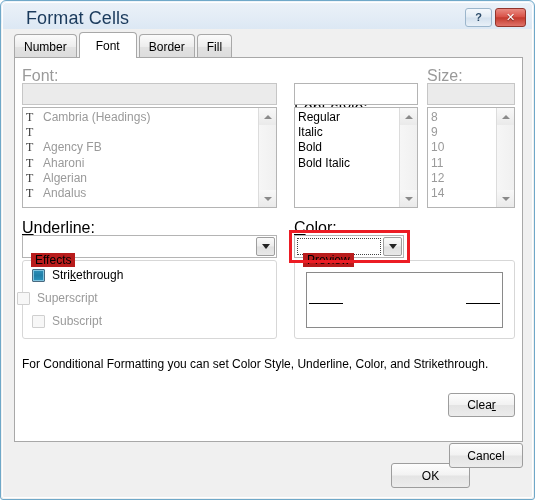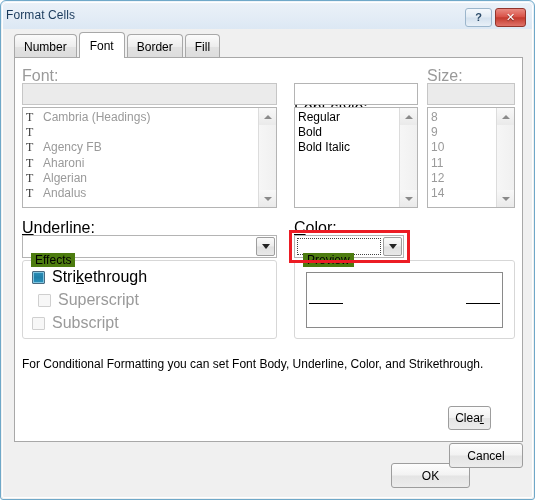--- a/index.html
+++ b/index.html
@@ -25,22 +25,22 @@
     box-sizing:border-box;pointer-events:none;
   }
 
   
   #titlebar{
     position:absolute;left:2px;top:2px;width:529px;height:26px;
     background:linear-gradient(to bottom,#eaf1f8 0%,#e3ecf6 55%,#dce8f4 100%);
     border-radius:4px 4px 0 0;
   }
   #title-text{
-    position:absolute;left:3px;top:5px;
-    font-size:12px;color:#1a3a5c;letter-spacing:0.1px;
+    position:absolute;left:23px;top:5px;
+    font-size:18px;color:#1a3a5c;letter-spacing:0.1px;
     white-space:nowrap;
   }
   .tbtn{
     position:absolute;top:5px;height:19px;box-sizing:border-box;
     border:1px solid #9cb6cc;border-radius:3px;
     display:flex;align-items:center;justify-content:center;
     font-size:11px;font-weight:bold;line-height:1;
   }
   #help-btn{
     right:40px;width:27px;
@@ -60,21 +60,21 @@
     position:relative;height:24px;box-sizing:border-box;
     border:1px solid #a8a8a8;border-bottom:none;
     border-radius:4px 4px 0 0;
     background:linear-gradient(to bottom,#fbfbfb 0%,#ededed 50%,#e2e2e2 51%,#dcdcdc 100%);
     display:flex;align-items:center;justify-content:center;
     padding:0 9px;margin-right:2px;font-size:12px;color:#000;
     white-space:nowrap;
   }
   .tab.active{
     background:#ffffff;border-color:#a8a8a8;
-    margin-top:-2px;height:26px;z-index:3;padding:0 10px;
+    margin-top:-2px;height:26px;z-index:3;padding:0 16px;
   }
 
   
   #panel{
     position:absolute;left:13px;top:56px;width:509px;height:385px;
     box-sizing:border-box;border:1px solid #a8a8a8;background:#ffffff;
   }
 
   .lbl{position:absolute;font-size:16px;color:#000;white-space:nowrap;}
   .lbl.dis{color:#9a9a9a;}
@@ -142,38 +142,38 @@
     position:absolute;box-sizing:border-box;
     border:3px solid #ec1c24;background:transparent;z-index:6;
   }
 
   
   .group{
     position:absolute;box-sizing:border-box;
     border:1px solid #d7d7d7;border-radius:3px;background:#ffffff;
   }
   .grouplbl{
-    position:absolute;background:#4d7c0f;padding:0 4px;font-size:12px;color:#000;
+    position:absolute;background:#b91c1c;padding:0 4px;font-size:12px;color:#000;
     white-space:nowrap;
   }
 
   
   .cbrow{position:absolute;display:flex;align-items:center;white-space:nowrap;}
   .cbbox{
     width:13px;height:13px;box-sizing:border-box;margin-right:7px;
     border:1px solid #9a9a9a;background:#ffffff;border-radius:1px;
     display:flex;align-items:center;justify-content:center;flex:0 0 13px;
   }
   .cbbox.on{
     border:1px solid #4a6a80;
     background:linear-gradient(to bottom,#2c8fb8 0%,#1f7fa8 50%,#2a93bd 100%);
     box-shadow:inset 0 0 0 1px #7fc3de;
   }
   .cbbox.dis{border-color:#cfcfcf;background:#f7f7f7;}
-  .cbtext{font-size:16px;color:#000;}
+  .cbtext{font-size:12px;color:#000;}
   .cbtext.dis{color:#9a9a9a;}
 
   
   #preview-box{
     position:absolute;box-sizing:border-box;border:1px solid #8a8a8a;background:#ffffff;
   }
   .pvline{position:absolute;height:1px;background:#000;}
 
   
   #desc{
@@ -247,20 +247,21 @@
             <div class="tri-dn"></div>
           </div>
       </div>
     </div>
 
     <div class="lbl" style="left:279px;top:9px;margin-top:32px;"><span class="u">F</span><span>ont style:</span></div>
     <div class="tbox" style="left:279px;top:25px;width:124px;"></div>
     <div class="listbox" style="left:279px;top:49px;width:124px;height:101px;">
       <div class="listitems">
         <div class="litem">Regular</div>
+        <div class="litem">Italic</div>
         <div class="litem">Bold</div>
         <div class="litem">Bold Italic</div>
       </div>
       <div class="sbar">
         <div class="sarrow up">
             <div class="tri-up"></div>
           </div>
         <div class="sarrow dn">
             <div class="tri-dn"></div>
           </div>
@@ -304,39 +305,39 @@
     </div>
     <div id="color-annot" style="left:274px;top:172px;width:121px;height:33px;"></div>
 
     <div class="group" style="left:7px;top:202px;width:255px;height:79px;"></div>
     <div class="grouplbl" style="left:16px;top:195px;">Effects</div>
 
     <div class="cbrow" style="left:17px;top:210px;">
       <span class="cbbox on"></span>
       <span class="cbtext">Stri<span class="u">k</span>ethrough</span>
     </div>
-    <div class="cbrow" style="left:23px;top:233px;">
+    <div class="cbrow" style="left:2px;top:233px;">
       <span class="cbbox dis"></span>
       <span class="cbtext dis">Superscript</span>
     </div>
     <div class="cbrow" style="left:17px;top:256px;">
       <span class="cbbox dis"></span>
       <span class="cbtext dis">Subscript</span>
     </div>
 
     <div class="group" style="left:279px;top:202px;width:221px;height:79px;"></div>
     <div class="grouplbl" style="left:288px;top:195px;">Preview</div>
     <div id="preview-box" style="left:291px;top:214px;width:197px;height:56px;">
       <div class="pvline" style="left:2px;top:30px;width:34px;"></div>
       <div class="pvline" style="right:2px;top:30px;width:34px;"></div>
       <div style="position:absolute;left:0;top:0;right:0;bottom:0;display:flex;align-items:center;justify-content:center;font-size:12px;"></div>
     </div>
 
-    <div id="desc" style="left:7px;top:299px;">For Conditional Formatting you can set Font Body, Underline, Color, and Strikethrough.</div>
-
-    <div class="btn" style="left:433px;top:348px;width:43px;height:24px;">
+    <div id="desc" style="left:7px;top:299px;">For Conditional Formatting you can set Color Style, Underline, Color, and Strikethrough.</div>
+
+    <div class="btn" style="left:433px;top:335px;width:67px;height:24px;">
       <span>Clea<span class="u">r</span></span>
     </div>
   </div>
 
   <div class="btn" style="left:390px;top:462px;width:79px;height:25px;">OK</div>
   <div class="btn" style="left:448px;top:442px;width:74px;height:25px;">Cancel</div>
 </div>
 
 </body></html>

